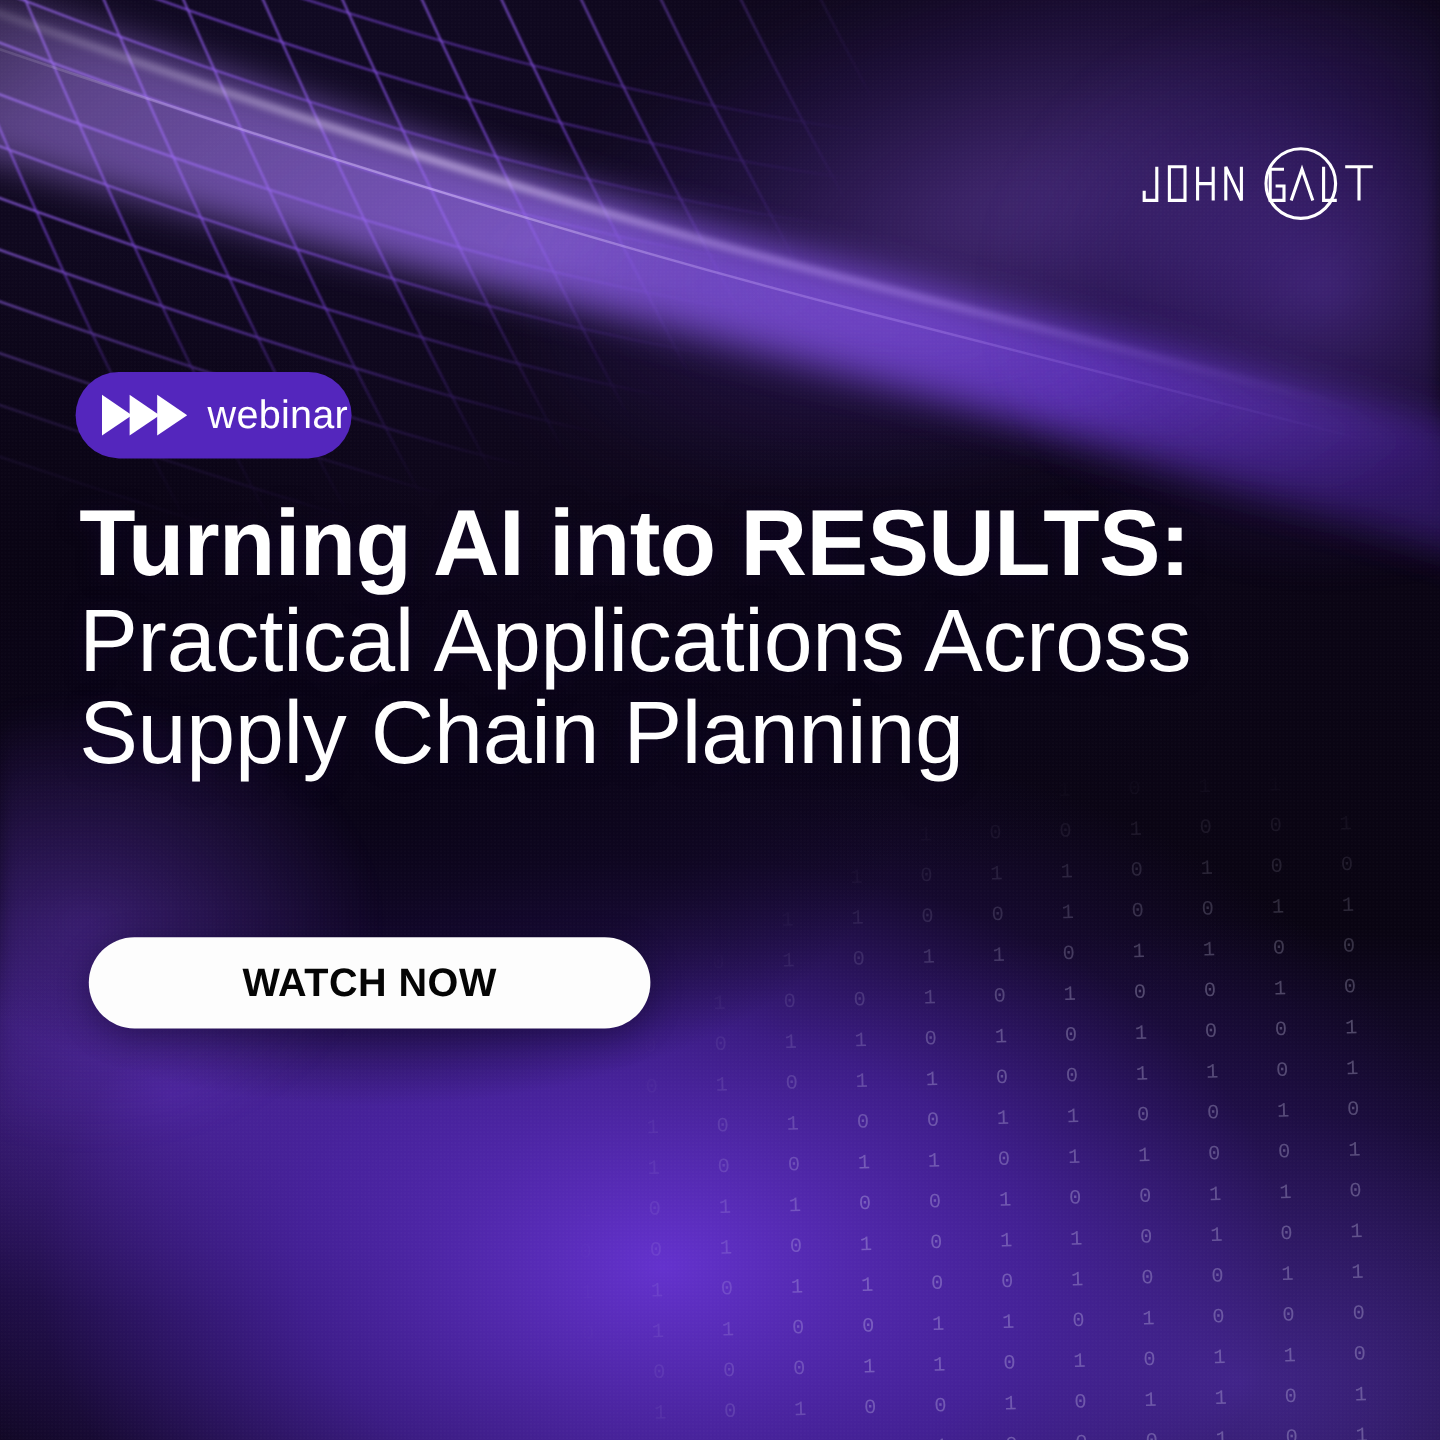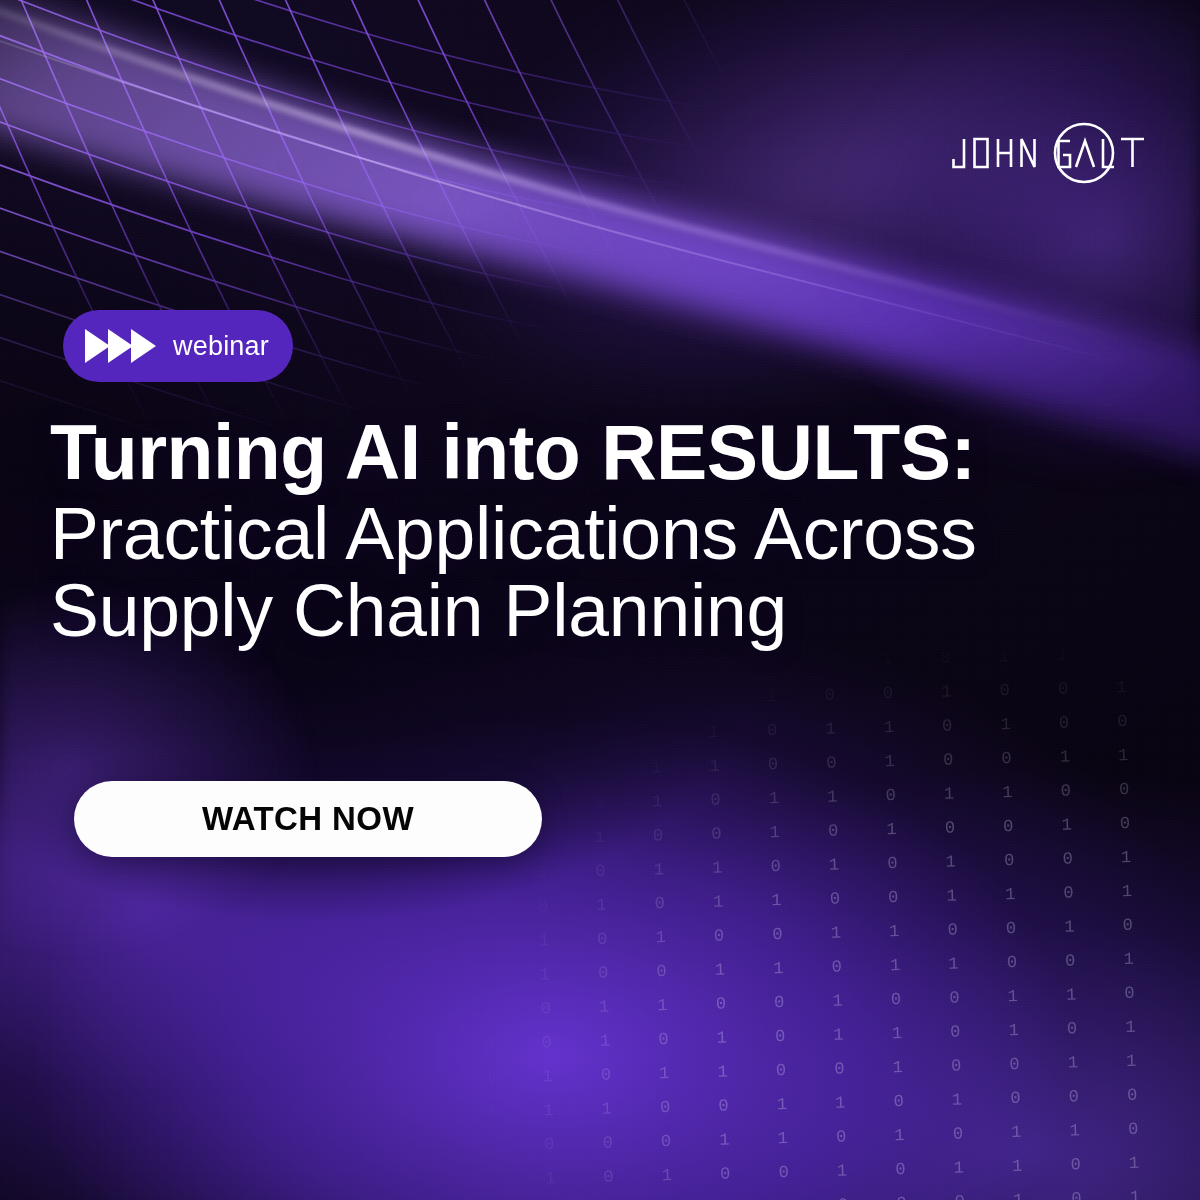--- a/index.html
+++ b/index.html
@@ -81,26 +81,26 @@
   .logo{position:absolute;right:44px;top:118px;height:74px;display:flex;align-items:center;}
 
   
   .badge{
     position:absolute;left:63px;top:310px;height:72px;width:230px;
     background:#5426bd;border-radius:36px;
     display:flex;align-items:center;gap:14px;padding:0 0 0 20px;box-sizing:border-box;
   }
   .badge-icon{display:flex;align-items:center;flex:0 0 auto;}
   .badge-label{
-    color:#fff;font-size:27px;letter-spacing:.2px;font-weight:400;
+    color:#fff;font-size:33px;letter-spacing:.2px;font-weight:400;
     font-family:"Liberation Sans", sans-serif;
   }
 
   
-  .headline{position:absolute;left:50px;top:415px;width:1070px;}
+  .headline{position:absolute;left:66px;top:415px;width:1070px;}
   .h-line{
     color:#ffffff;
     font-family:"Liberation Sans Narrow","Liberation Sans", sans-serif;
     line-height:.96;white-space:nowrap;
     text-shadow:0 2px 18px rgba(18,6,46,.55);
   }
   .h1{font-size:78px;font-weight:700;letter-spacing:-.5px;transform:scaleX(.985);transform-origin:left center;}
   .h2{font-size:74px;font-weight:300;letter-spacing:-.2px;margin-top:8px;transform:scaleX(.99);transform-origin:left center;}
   .h3{font-size:74px;font-weight:300;letter-spacing:-.2px;margin-top:6px;transform:scaleX(.99);transform-origin:left center;}
 

